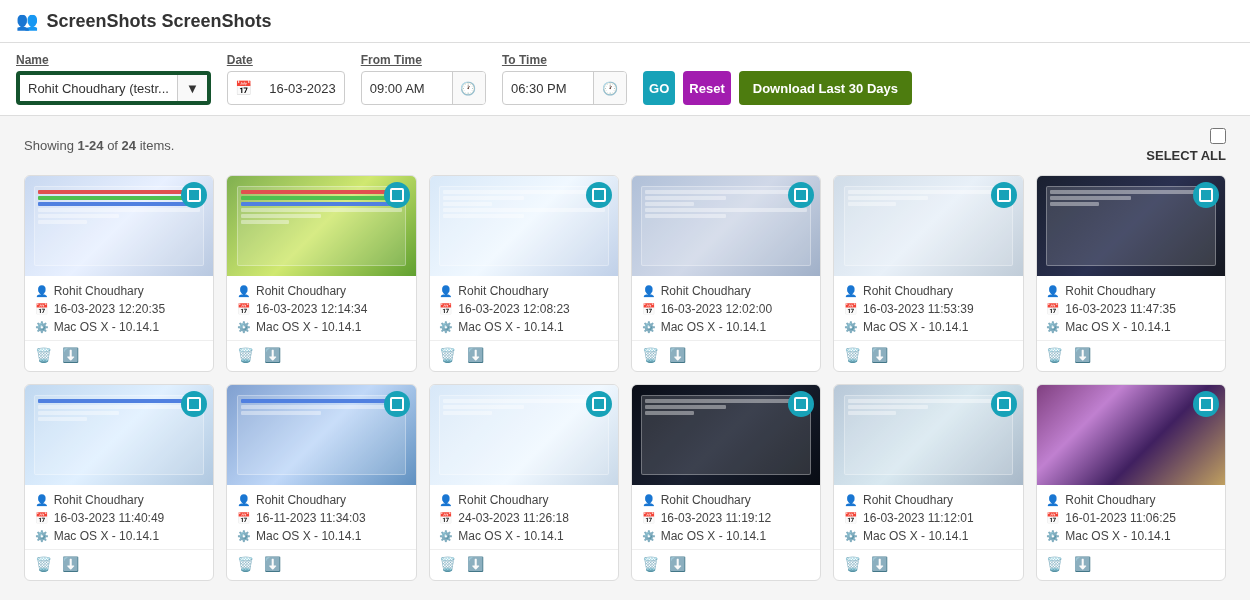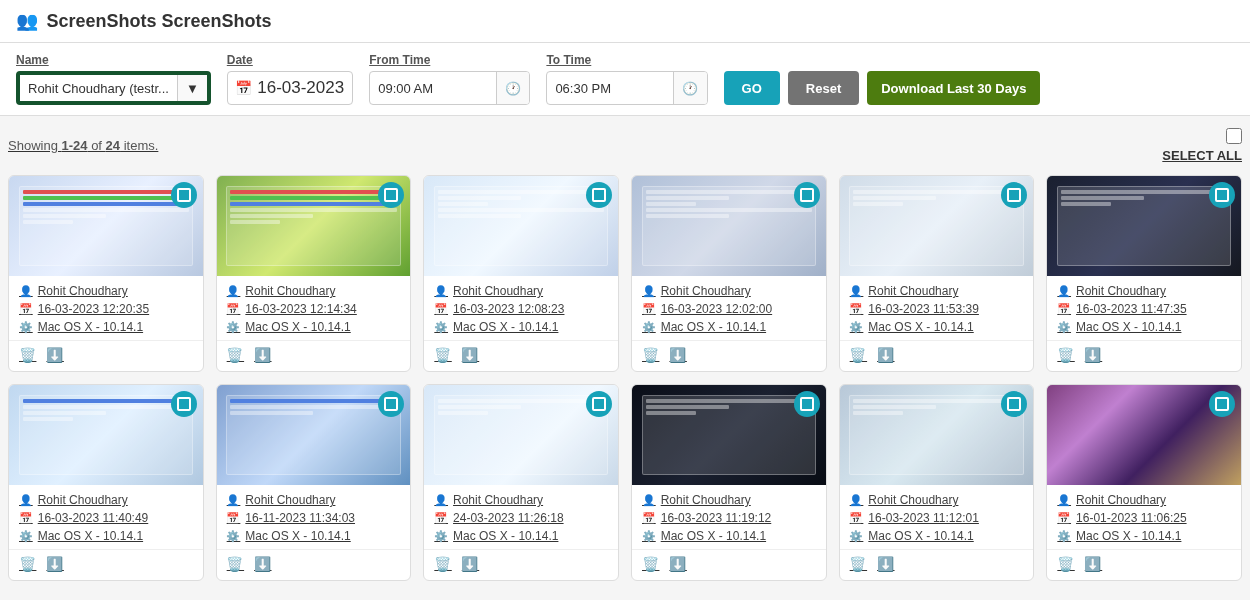--- a/index.html
+++ b/index.html
@@ -74,63 +74,61 @@
       font-size: 14px;
     }
     .time-input-wrapper {
       display: flex;
       align-items: center;
       border: 1px solid #ccc;
       border-radius: 4px;
       background: #fff;
       height: 34px;
       overflow: hidden;
-      gap: 36px;
     }
     .time-input-text {
       padding: 0 8px;
       font-size: 13px;
       color: #333;
       width: 90px;
     }
     .time-icon {
       border-left: 1px solid #ccc;
       padding: 0 8px;
       height: 100%;
       display: flex;
       align-items: center;
       cursor: pointer;
       background: #f9f9f9;
       color: #888;
     }
     .btn {
       height: 34px;
-      padding: 0 18px;
+      padding: 0 6px;
       border: none;
       border-radius: 4px;
       cursor: pointer;
       font-size: 13px;
       font-weight: 600;
     }
     .btn-go {
       background: #17a2b8;
       color: #fff;
     }
     .btn-reset {
-      background: #737373;
+      background: #a21caf;
       color: #fff;
     }
     .btn-download {
       background: #4d7c0f;
       color: #fff;
       padding: 0 14px;
     }
     .content {
-      padding: 12px 8px;
-      text-decoration: underline;
+      padding: 12px 24px;
     }
     .showing-bar {
       display: flex;
       align-items: center;
       justify-content: space-between;
       margin-bottom: 12px;
     }
     .select-all-wrapper {
       display: flex;
       align-items: flex-end;
@@ -271,21 +269,21 @@
     <div class="name-input-wrapper">
       <span class="name-input-text">Rohit Choudhary (testr...</span>
       <span class="name-input-dropdown">▼</span>
     </div>
   </div>
 
   <div class="filter-group">
     <span class="filter-label">Date</span>
     <div class="date-input-wrapper">
       <span class="calendar-icon">📅</span>
-      <span style="font-size:17px;color:#333;">16-03-2023</span>
+      <span style="font-size:13px;color:#333;margin-left:12px;">16-03-2023</span>
     </div>
   </div>
 
   <div class="filter-group">
     <span class="filter-label">From Time</span>
     <div class="time-input-wrapper">
       <span class="time-input-text">09:00 AM</span>
       <span class="time-icon">🕐</span>
     </div>
   </div>

